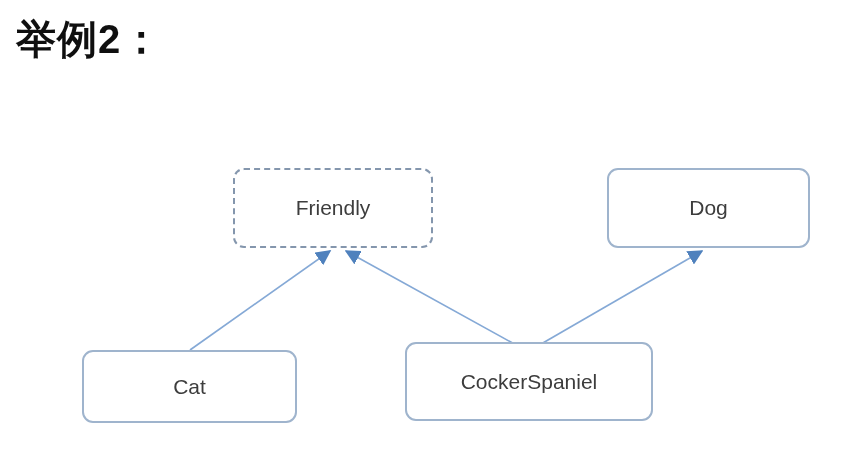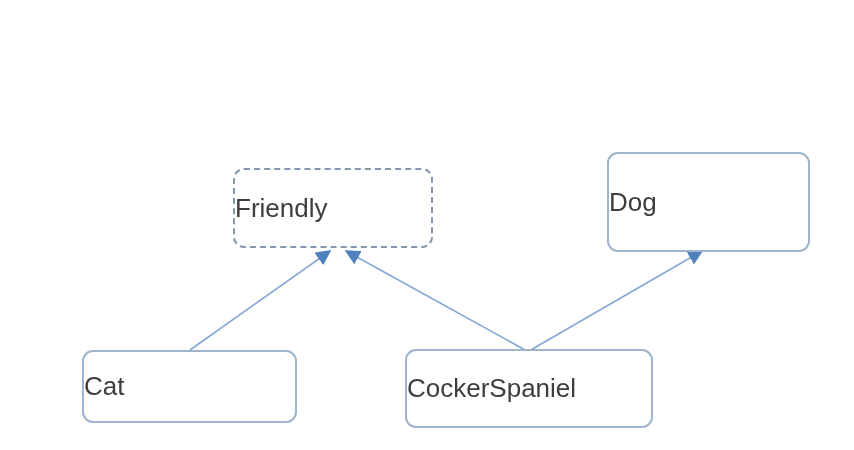--- a/index.html
+++ b/index.html
@@ -27,36 +27,37 @@
     left: 0; top: 0;
     width: 854px; height: 450px;
     pointer-events: none;
   }
   .node {
     position: absolute;
     background: #ffffff;
     border-radius: 11px;
     display: flex;
     align-items: center;
-    justify-content: flex-start;
-    font-size: 26px;
+    justify-content: center;
+    font-size: 21px;
     color: #3d3d3d;
   }
   .node-solid { border: 2px solid #9fb4cd; }
   .node-dashed { border: 2px dashed #8496ad; }
   .node-friendly      { left: 233px; top: 168px; width: 200px; height: 80px; }
-  .node-dog           { left: 607px; top: 152px; width: 203px; height: 100px; }
+  .node-dog           { left: 607px; top: 168px; width: 203px; height: 80px; }
   .node-cat           { left:  82px; top: 350px; width: 215px; height: 73px; }
-  .node-cockerspaniel { left: 405px; top: 349px; width: 248px; height: 79px; }
+  .node-cockerspaniel { left: 405px; top: 342px; width: 248px; height: 79px; }
 </style>
 </head>
 <body>
 
 <div class="screen">
 
+  <div class="title">举例2：</div>
 
   <div class="diagram">
 
     <svg class="edges-layer" width="854" height="450" viewBox="0 0 854 450" xmlns="http://www.w3.org/2000/svg">
       <defs>
         <marker id="arrowhead" viewBox="0 0 10 10" refX="9" refY="5" markerWidth="9" markerHeight="9" orient="auto">
           <path d="M0,0 L10,5 L0,10 z" fill="#4f81bd"></path>
         </marker>
       </defs>
       <line x1="190" y1="350" x2="330" y2="251" stroke="#85a9d6" stroke-width="1.7" marker-end="url(#arrowhead)"></line>

